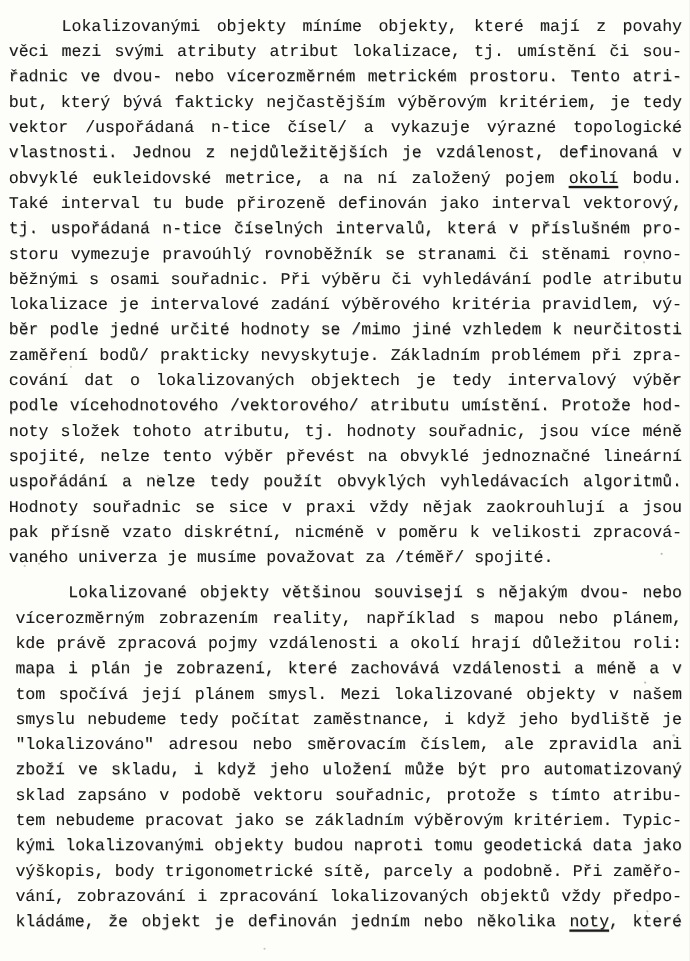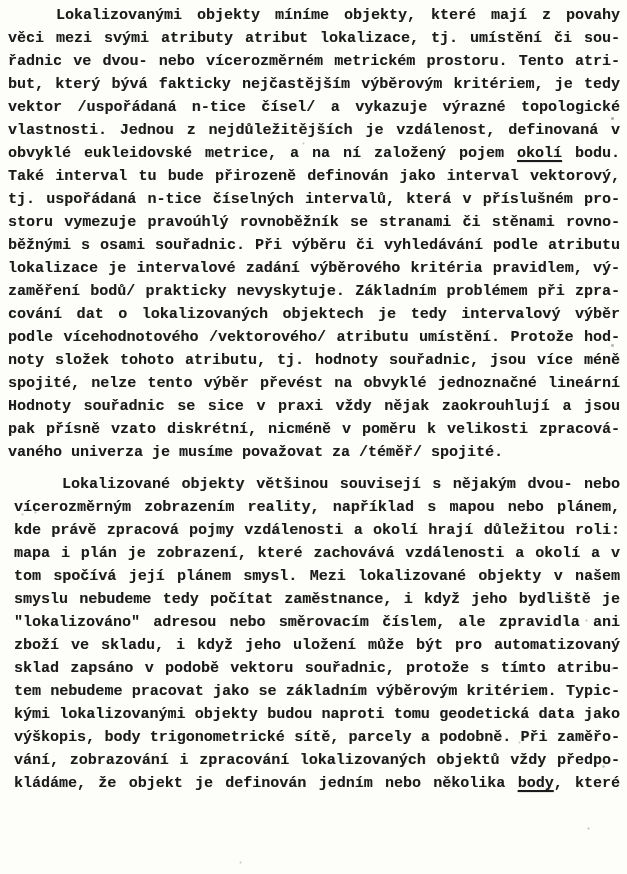--- a/index.html
+++ b/index.html
@@ -6,25 +6,25 @@
   html, body {
     margin: 0;
     padding: 0;
     background: #e8e8e6;
   }
   .page {
     width: 627px;
     height: 874px;
     box-sizing: border-box;
     margin: 0;
-    padding: 4px 7px 0 8px;
+    padding: 13px 7px 0 8px;
     background: #fdfdfa;
     color: #1b1b1b;
     font-family: "Liberation Mono", "DejaVu Sans Mono", monospace;
-    font-weight: 700;
+    font-weight: 400;
     font-size: 15px;
     line-height: 23px;
     position: relative;
     overflow: hidden;
   }
   .paragraph { margin: 0; }
   .paragraph + .paragraph { margin-top: 9px; margin-left: 6px; }
   .line {
     text-align: justify;
     text-align-last: justify;
@@ -74,39 +74,41 @@
         <div class="line">řadnic ve dvou- nebo vícerozměrném metrickém prostoru. Tento atri-</div>
         <div class="line">but, který bývá fakticky nejčastějším výběrovým kritériem, je tedy</div>
         <div class="line">vektor /uspořádaná n-tice čísel/ a vykazuje výrazné topologické</div>
         <div class="line">vlastnosti. Jednou z nejdůležitějších je vzdálenost, definovaná v</div>
         <div class="line">obvyklé eukleidovské metrice, a na ní založený pojem <u>okolí</u> bodu.</div>
         <div class="line">Také interval tu bude přirozeně definován jako interval vektorový,</div>
         <div class="line">tj. uspořádaná n-tice číselných intervalů, která v příslušném pro-</div>
         <div class="line">storu vymezuje pravoúhlý rovnoběžník se stranami či stěnami rovno-</div>
         <div class="line">běžnými s osami souřadnic. Při výběru či vyhledávání podle atributu</div>
         <div class="line">lokalizace je intervalové zadání výběrového kritéria pravidlem, vý-</div>
+        <div class="line">běr podle jedné určité hodnoty se /mimo jiné vzhledem k neurčitosti</div>
         <div class="line">zaměření bodů/ prakticky nevyskytuje. Základním problémem při zpra-</div>
         <div class="line">cování dat o lokalizovaných objektech je tedy intervalový výběr</div>
         <div class="line">podle vícehodnotového /vektorového/ atributu umístění. Protože hod-</div>
         <div class="line">noty složek tohoto atributu, tj. hodnoty souřadnic, jsou více méně</div>
         <div class="line">spojité, nelze tento výběr převést na obvyklé jednoznačné lineární</div>
+        <div class="line">uspořádání a nelze tedy použít obvyklých vyhledávacích algoritmů.</div>
         <div class="line">Hodnoty souřadnic se sice v praxi vždy nějak zaokrouhlují a jsou</div>
         <div class="line">pak přísně vzato diskrétní, nicméně v poměru k velikosti zpracová-</div>
         <div class="line no-justify">vaného univerza je musíme považovat za /téměř/ spojité.</div>
       </div>
       <div class="paragraph">
         <div class="line indent">Lokalizované objekty většinou souvisejí s nějakým dvou- nebo</div>
         <div class="line">vícerozměrným zobrazením reality, například s mapou nebo plánem,</div>
         <div class="line">kde právě zpracová pojmy vzdálenosti a okolí hrají důležitou roli:</div>
-        <div class="line">mapa i plán je zobrazení, které zachovává vzdálenosti a okolí a v</div>
+        <div class="line">mapa i plán je zobrazení, které zachovává vzdálenosti a méně a v</div>
         <div class="line">tom spočívá její plánem smysl. Mezi lokalizované objekty v našem</div>
         <div class="line">smyslu nebudeme tedy počítat zaměstnance, i když jeho bydliště je</div>
         <div class="line">"lokalizováno" adresou nebo směrovacím číslem, ale zpravidla ani</div>
         <div class="line">zboží ve skladu, i když jeho uložení může být pro automatizovaný</div>
         <div class="line">sklad zapsáno v podobě vektoru souřadnic, protože s tímto atribu-</div>
         <div class="line">tem nebudeme pracovat jako se základním výběrovým kritériem. Typic-</div>
         <div class="line">kými lokalizovanými objekty budou naproti tomu geodetická data jako</div>
         <div class="line">výškopis, body trigonometrické sítě, parcely a podobně. Při zaměřo-</div>
         <div class="line">vání, zobrazování i zpracování lokalizovaných objektů vždy předpo-</div>
-        <div class="line">kládáme, že objekt je definován jedním nebo několika <u>body</u>, které</div>
+        <div class="line">kládáme, že objekt je definován jedním nebo několika <u>noty</u>, které</div>
       </div>
     </div>
 </div>
 
 </body></html>

